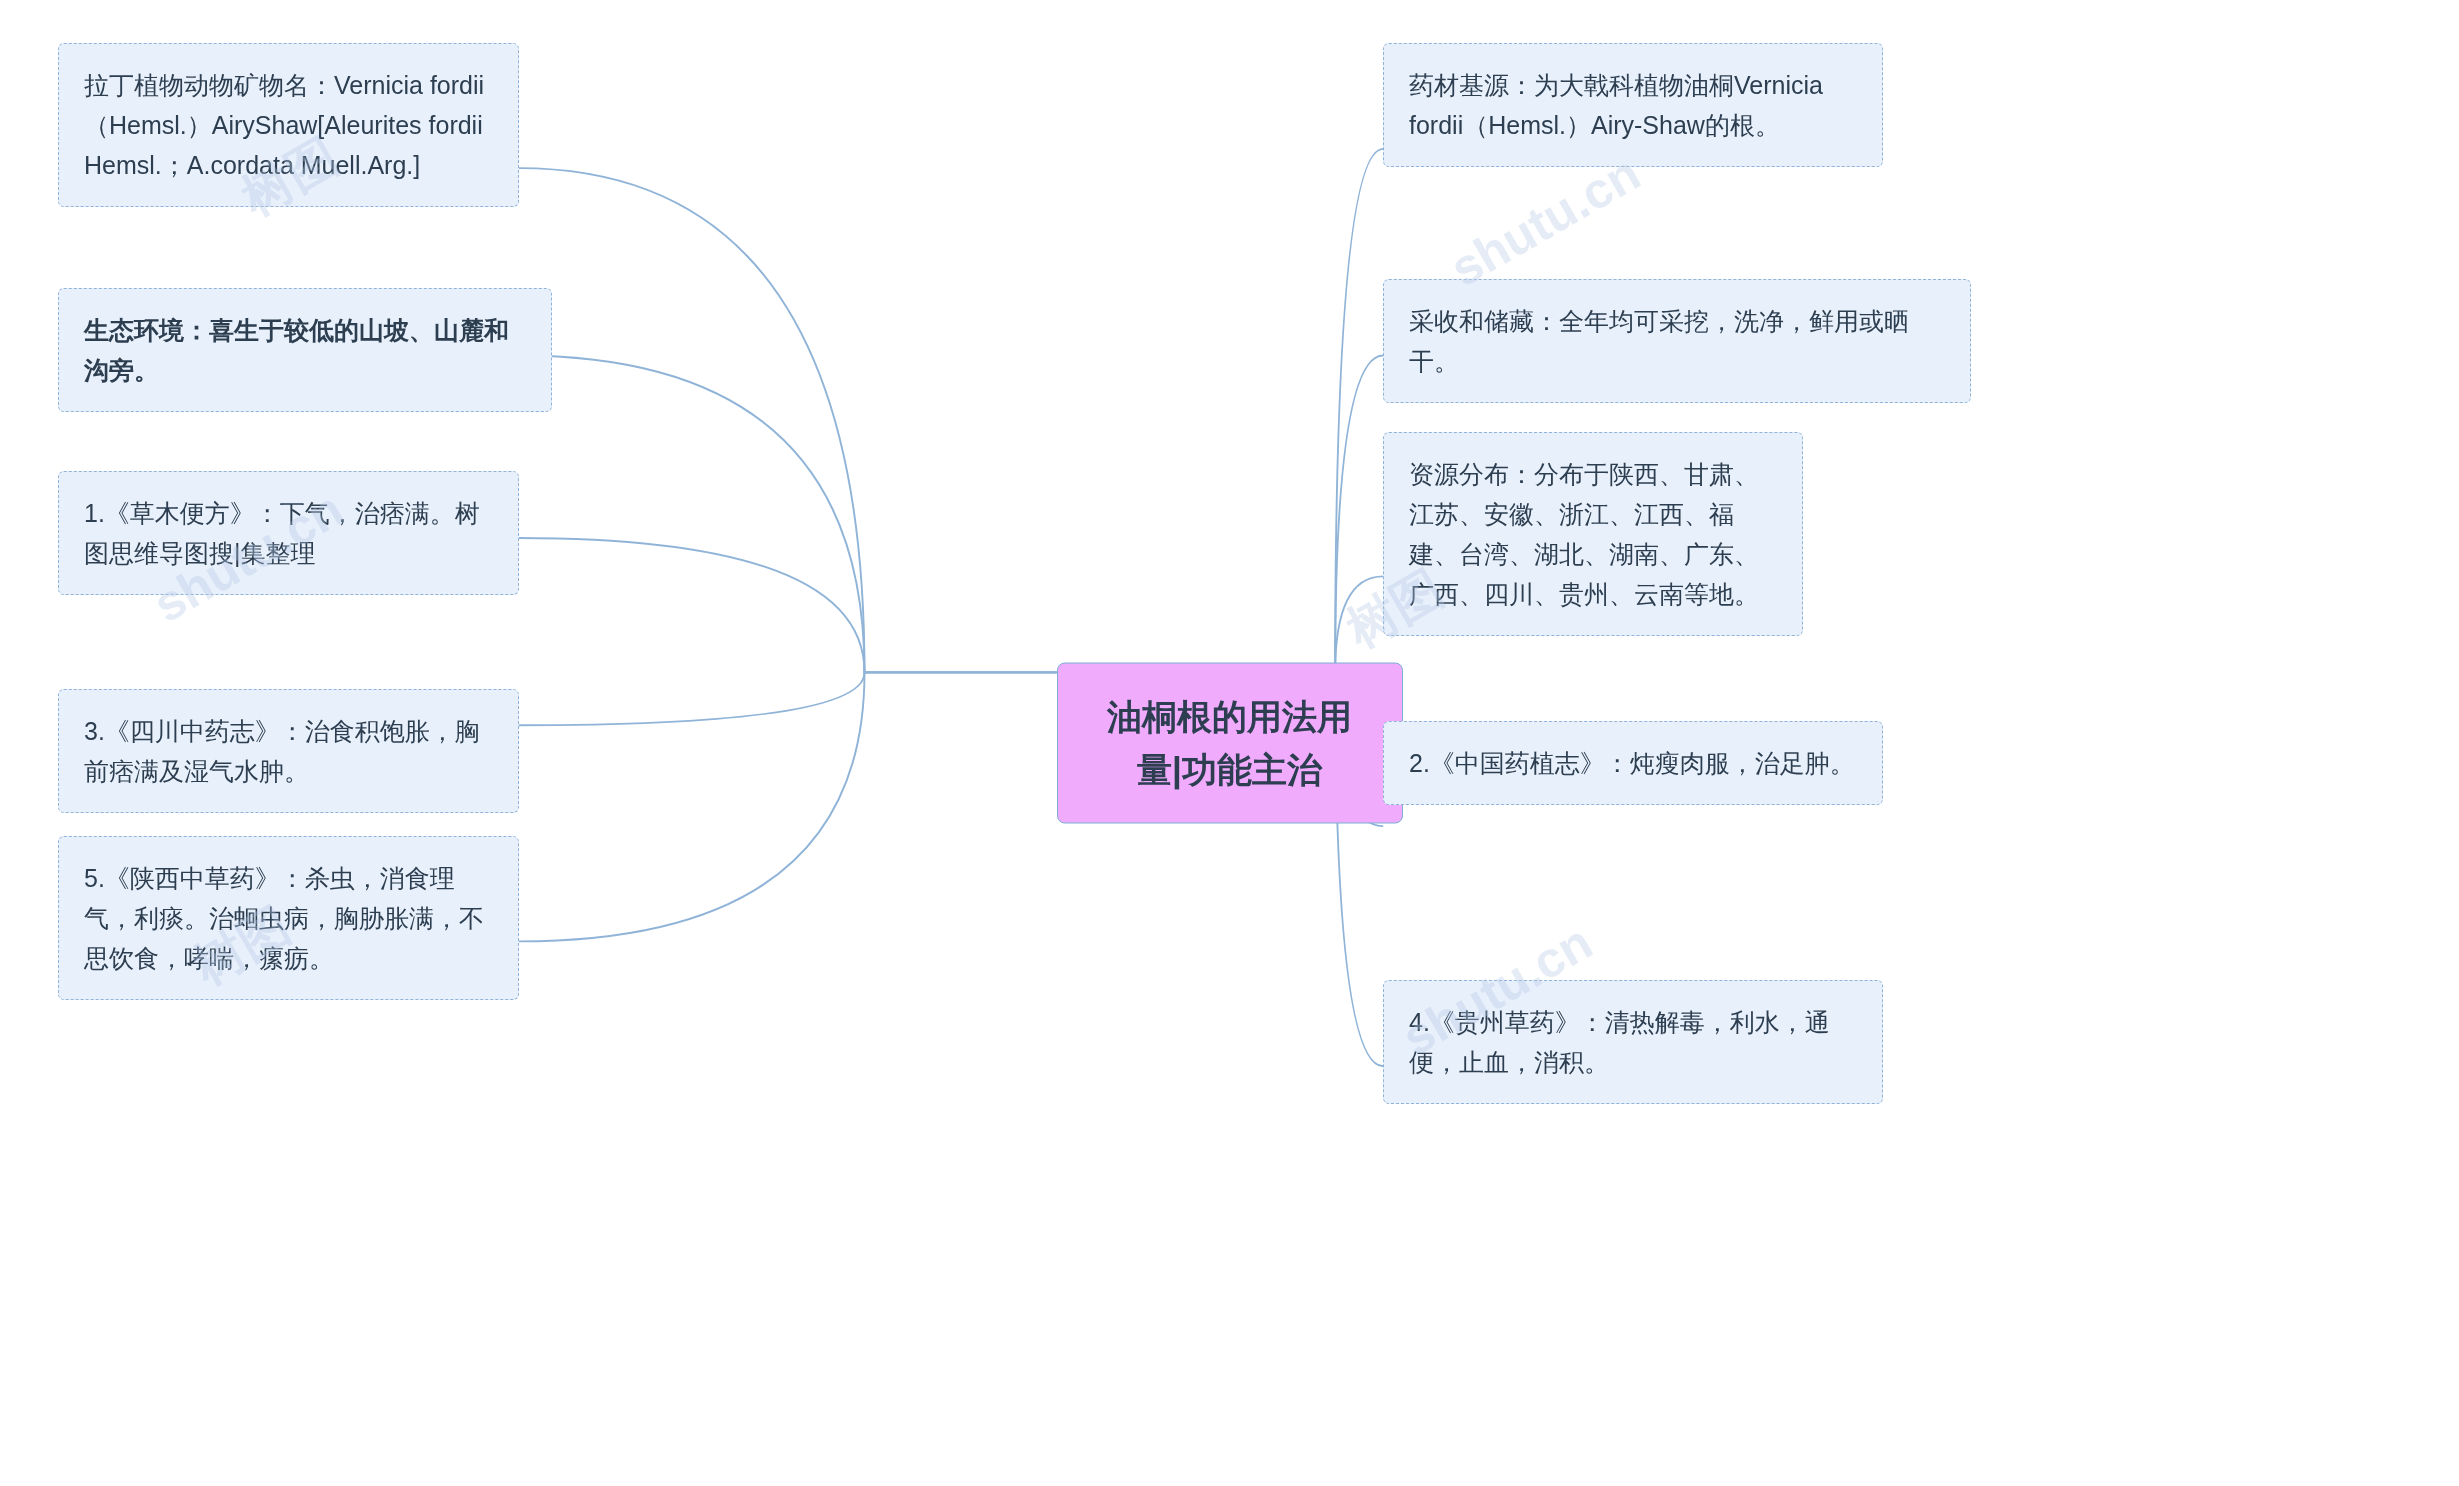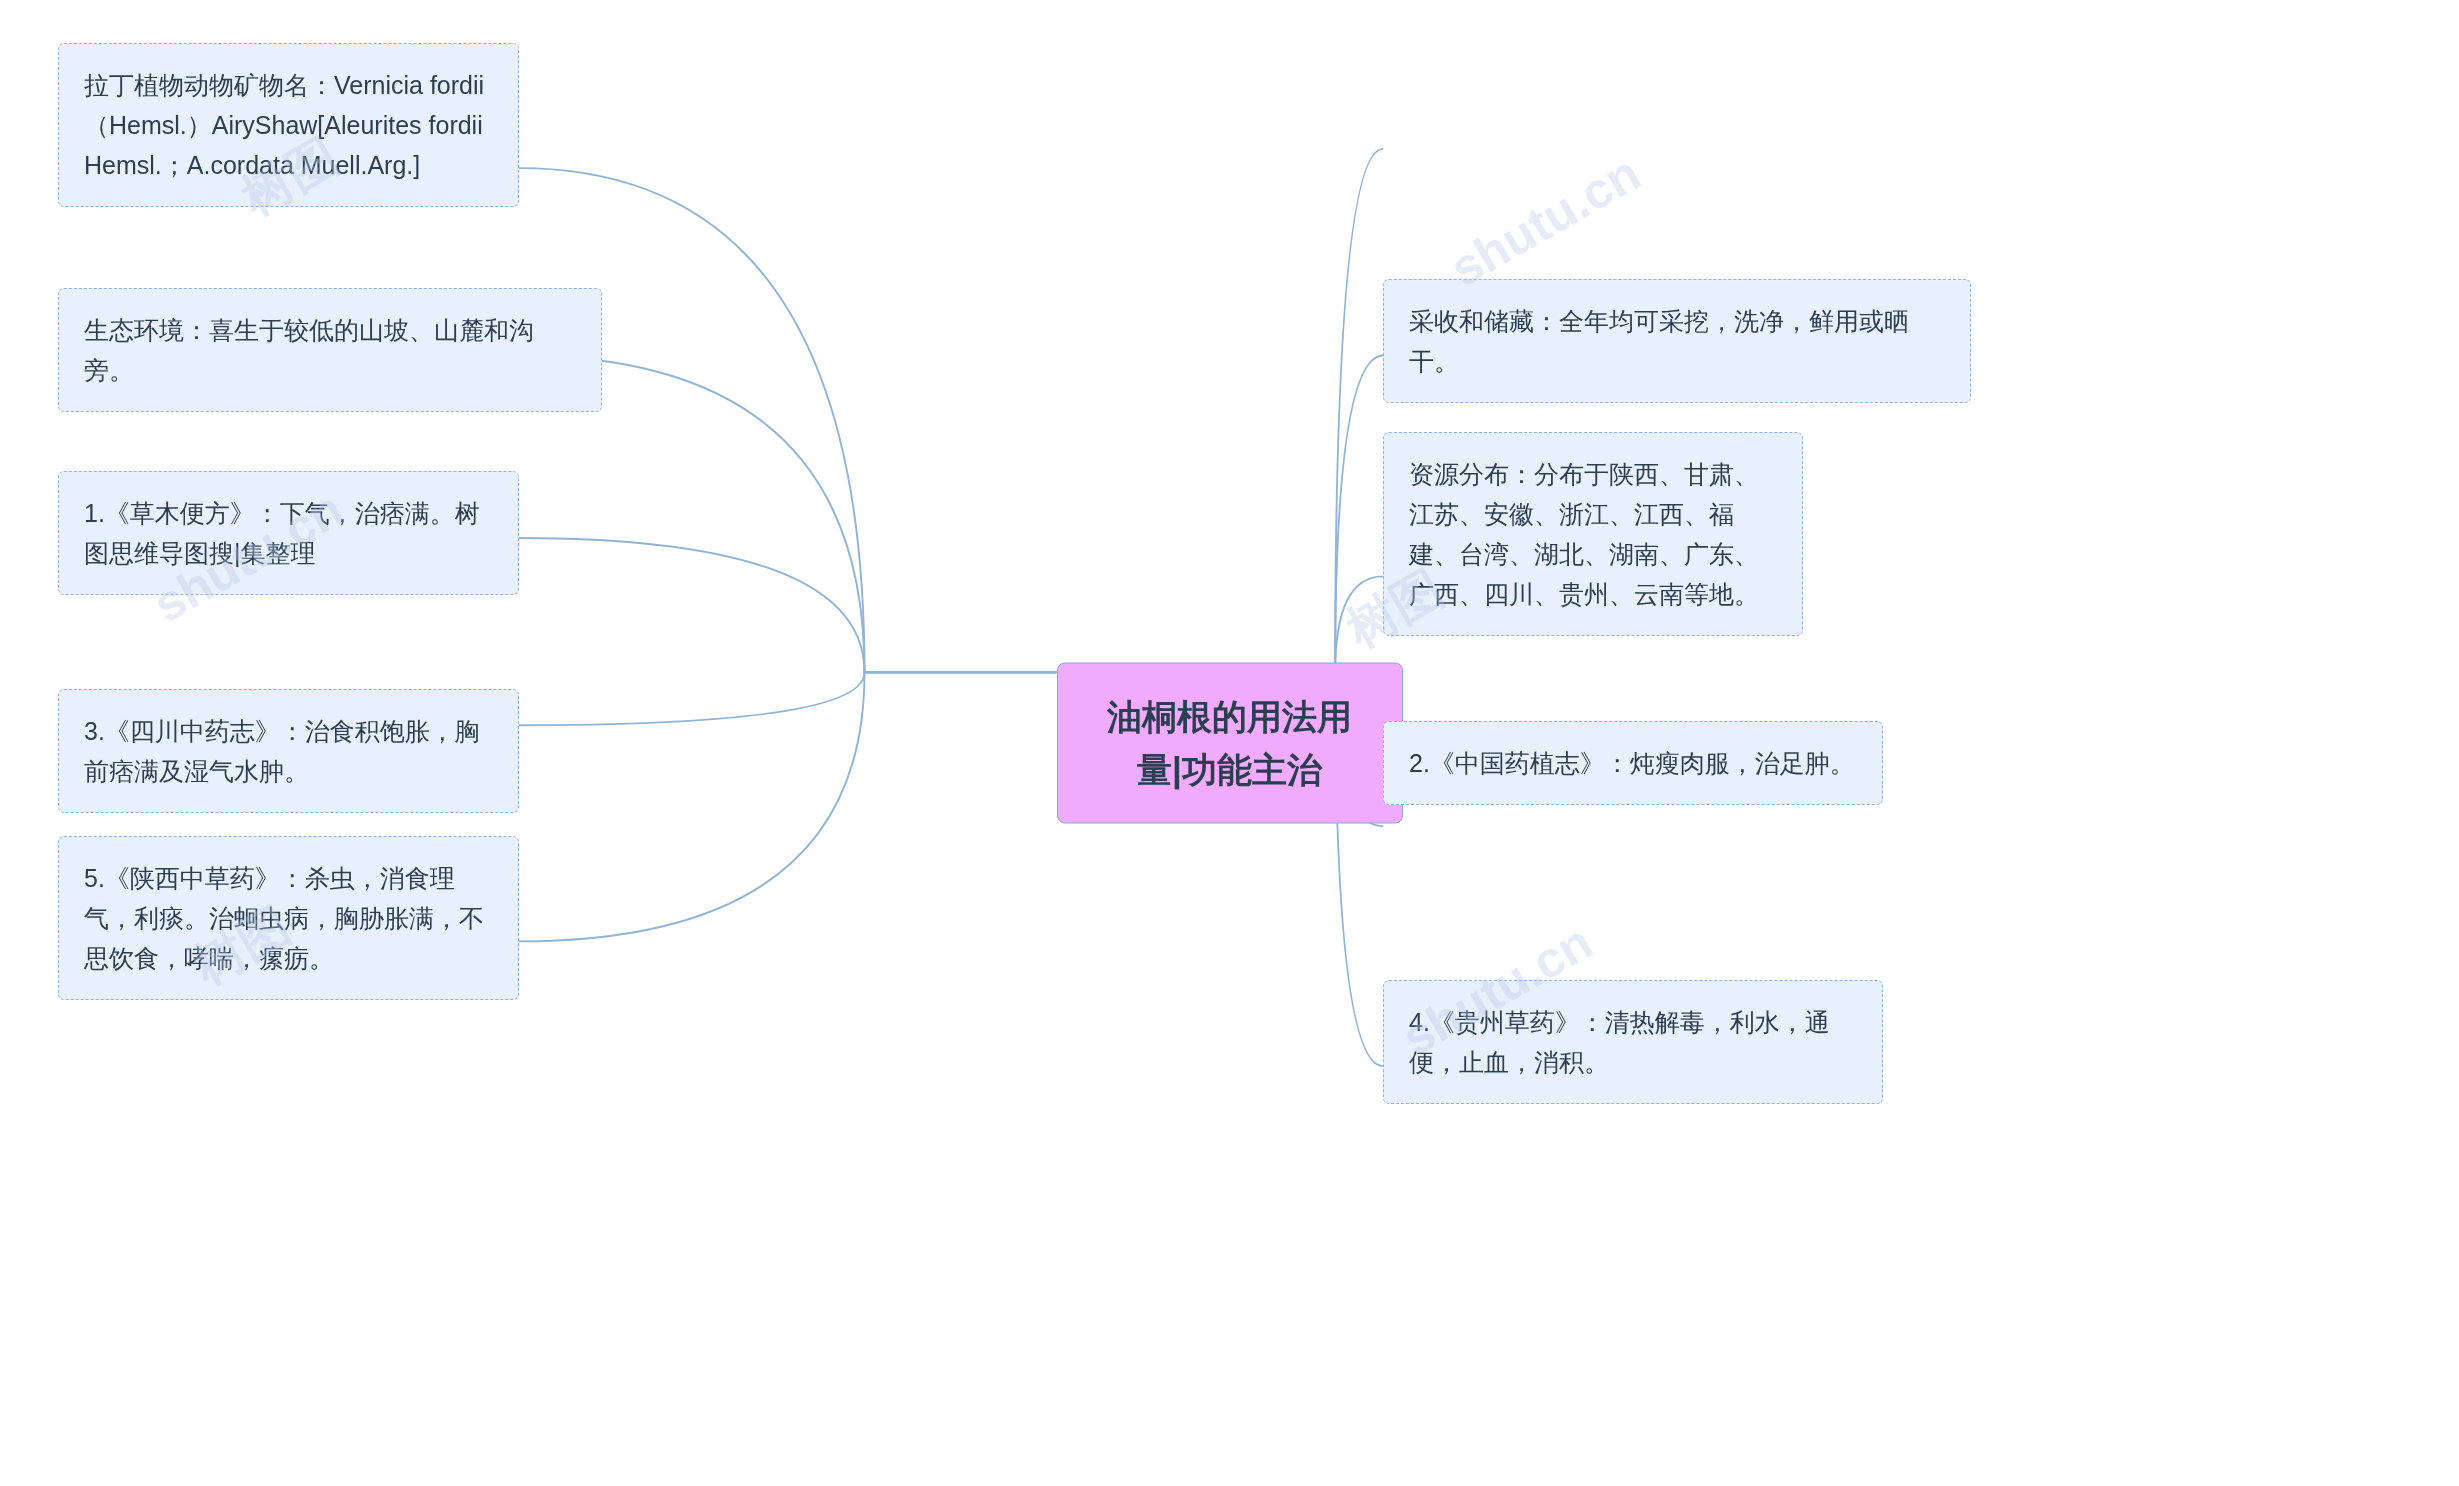--- a/index.html
+++ b/index.html
@@ -71,21 +71,21 @@
       border-radius: 5.8px;
       padding: 21px 25px;
       font-size: 25px;
       color: #2c3e50;
       line-height: 1.6;
       z-index: 5;
     }
 
     
     .left-1  { left: 58px;  top: 43px;   width: 461px; }
-    .left-2  { left: 58px;  top: 288px;  width: 544px; }
+    .left-2  { left: 58px;  top: 288px;  width: 494px; font-weight: bold; }
     .left-3  { left: 58px;  top: 471px;  width: 461px; }
     .left-4  { left: 58px;  top: 653px;  width: 461px; margin-top: 36px; }
     .left-5  { left: 58px;  top: 836px;  width: 461px; }
 
     
     .right-1 { left: 1383px; top: 43px;   width: 500px; }
     .right-2 { left: 1383px; top: 279px;  width: 588px; }
     .right-3 { left: 1383px; top: 432px;  width: 420px; }
     .right-4 { left: 1383px; top: 721px;  width: 500px; }
     .right-5 { left: 1383px; top: 980px; width: 500px; padding-left: 25px; }
@@ -149,20 +149,23 @@
   <div class="branch-node left-3">
     <span>1.《草木便方》：下气，治痞满。树图思维导图搜|集整理</span>
   </div>
   <div class="branch-node left-4">
     <span>3.《四川中药志》：治食积饱胀，胸前痞满及湿气水肿。</span>
   </div>
   <div class="branch-node left-5">
     <span>5.《陕西中草药》：杀虫，消食理气，利痰。治蛔虫病，胸胁胀满，不思饮食，哮喘，瘰疬。</span>
   </div>
 
+  <div class="branch-node right-1">
+    <span>药材基源：为大戟科植物油桐Vernicia fordii（Hemsl.）Airy-Shaw的根。</span>
+  </div>
   <div class="branch-node right-2">
     <span>采收和储藏：全年均可采挖，洗净，鲜用或晒干。</span>
   </div>
   <div class="branch-node right-3">
     <span>资源分布：分布于陕西、甘肃、江苏、安徽、浙江、江西、福建、台湾、湖北、湖南、广东、广西、四川、贵州、云南等地。</span>
   </div>
   <div class="branch-node right-4">
     <span>2.《中国药植志》：炖瘦肉服，治足肿。</span>
   </div>
   <div class="branch-node right-5">

